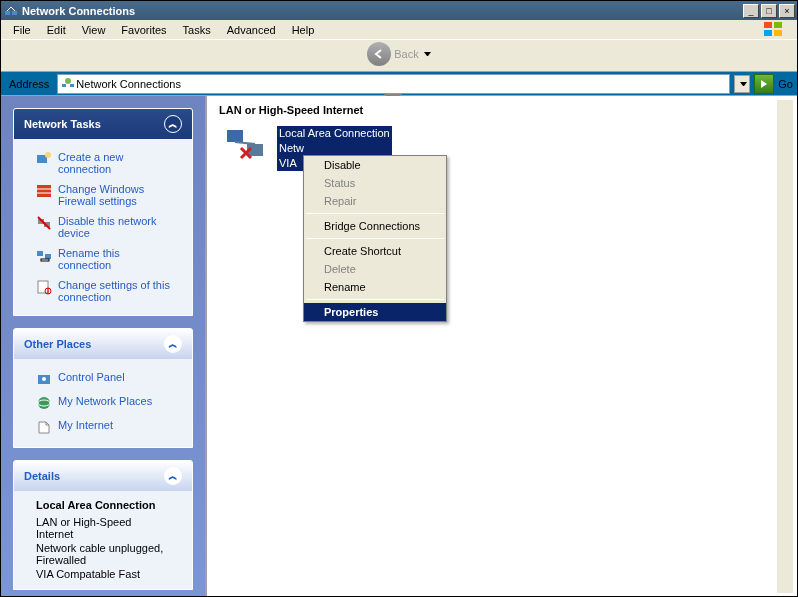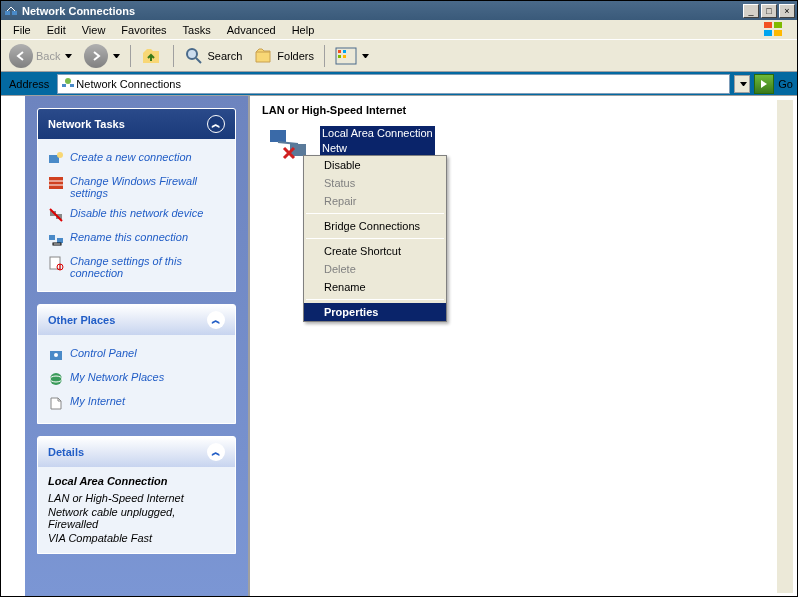--- a/index.html
+++ b/index.html
@@ -4,41 +4,41 @@
 <style>
 * { margin:0; padding:0; box-sizing:border-box; font-family:Tahoma,Arial,sans-serif; font-size:11px; }
 body { background:#fff; width:798px; height:597px; overflow:hidden; position:relative; border:1px solid #000; }
 .titlebar { height:19px; background:linear-gradient(#4a6a8a,#3a5a7a); color:#fff; display:flex; align-items:center; padding:0 2px; }
 .titlebar-icon { width:16px; height:16px; margin-right:3px; }
 .titlebar-title { flex:1; font-weight:bold; }
 .win-btn { width:16px; height:14px; background:#d4d0c8; border:1px solid #fff; border-right-color:#404040; border-bottom-color:#404040; margin-left:2px; display:flex; align-items:center; justify-content:center; font-size:9px; color:#000; }
 .menubar { height:20px; background:#ece9d8; display:flex; align-items:center; padding:0 4px; border-bottom:1px solid #fff; }
 .menu-item { padding:2px 8px; cursor:default; }
 .logo-area { margin-left:auto; width:38px; height:20px; display:flex; align-items:center; justify-content:center; }
-.toolbar { height:32px; background:#ece9d8; display:flex; align-items:center; padding:0 4px; border-bottom:1px solid #a0a0a0; gap:4px; }
+.toolbar { height:32px; background:#ece9d8; display:flex; align-items:center; padding:0 4px; border-bottom:1px solid #a0a0a0; gap:4px;flex-direction:column; }
 .tb-btn { display:flex; align-items:center; gap:3px; padding:2px 4px; color:#000; }
 .tb-btn.disabled { color:#999; }
 .tb-sep { width:1px; height:22px; background:#a0a0a0; margin:0 2px; }
 .nav-circle { width:24px; height:24px; border-radius:50%; background:linear-gradient(#7a9a5a,#4a7a2a); display:flex; align-items:center; justify-content:center; }
 .nav-circle.disabled { background:linear-gradient(#b0b0b0,#808080); }
 .dropdown-arrow { width:7px; height:4px; border-left:3px solid transparent; border-right:3px solid transparent; border-top:4px solid #000; display:inline-block; margin-left:2px; }
 .addressbar { height:24px; background:#0369a1; display:flex; align-items:center; padding:0 4px; border-bottom:1px solid #a0a0a0; gap:4px; }
 .addr-label { padding:0 4px; }
 .addr-input { flex:1; height:20px; background:#fff; border:1px solid #7f9db9; display:flex; align-items:center; padding:0 2px; }
 .addr-drop { width:16px; height:18px; background:#ece9d8; border:1px solid #a0a0a0; display:flex; align-items:center; justify-content:center; }
 .go-btn { width:20px; height:20px; background:linear-gradient(#6eba3a,#3a7a1a); border:1px solid #2a6a0a; display:flex; align-items:center; justify-content:center; color:#fff; font-weight:bold; }
 .main { display:flex; height:501px; }
-.sidebar { width:223px; background:linear-gradient(#6d84bf,#7b96d4); padding:12px; overflow:hidden;margin-left:24px; }
+.sidebar { width:204px; background:linear-gradient(#6d84bf,#7b96d4); padding:12px; overflow:hidden; }
 .panel { background:#eef3fa; border:1px solid #fff; margin-bottom:12px; border-radius:3px 3px 0 0; overflow:hidden; }
 .panel-hdr { padding:6px 10px; display:flex; align-items:center; justify-content:space-between; font-weight:bold; }
 .panel-hdr.primary { background:linear-gradient(#2a4a8a,#1a3a7a); color:#fff; }
 .panel-hdr.secondary { background:linear-gradient(#fff,#c7d4ef); color:#215dc6; }
 .chevron { width:18px; height:18px; border-radius:50%; background:#fff; display:flex; align-items:center; justify-content:center; color:#215dc6; font-size:9px; }
 .panel-hdr.primary .chevron { background:#1a3a7a; color:#fff; border:1px solid #fff; }
-.panel-body { background:#eef3fa; padding:8px 10px;font-style:italic; }
+.panel-body { background:#eef3fa; padding:8px 22px; }
 .task-item { display:flex; align-items:flex-start; gap:6px; padding:4px 0; color:#215dc6; cursor:pointer; }
 .task-icon { width:16px; height:16px; flex-shrink:0; }
 .detail-title { font-weight:bold; color:#000; margin-bottom:4px; }
 .detail-line { color:#000; padding:1px 0; }
 .content { flex:1; background:#fff; position:relative; border-left:2px solid #a0a0a0; }
 .content-inner { position:absolute; left:4px; top:4px; right:4px; bottom:4px; border-right:16px solid #ece9d8; }
 .group-hdr { font-weight:bold; padding:4px 8px; color:#000; }
 .conn-item { display:flex; align-items:flex-start; gap:8px; margin:6px 0 0 14px; position:relative; width:170px; }
 .conn-icon { width:44px; height:40px; position:relative; }
 .conn-label { background:#0a246a; color:#fff; padding:1px 2px; line-height:13px; }

